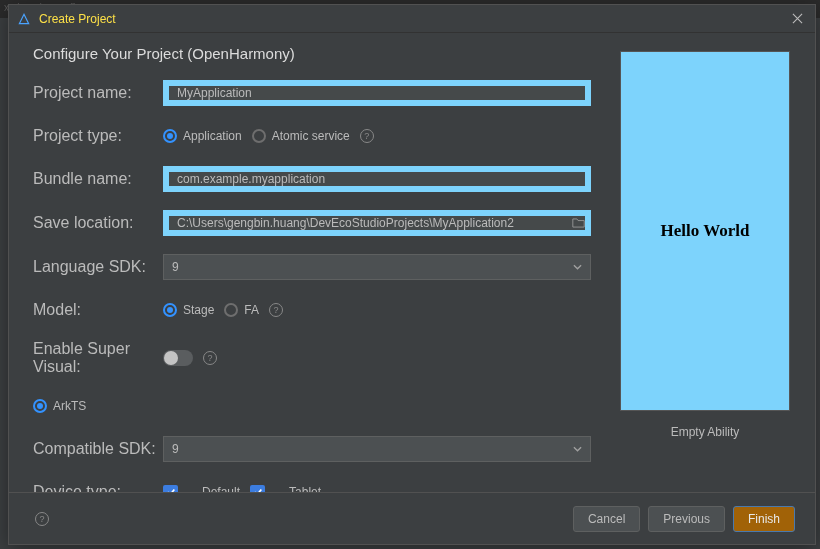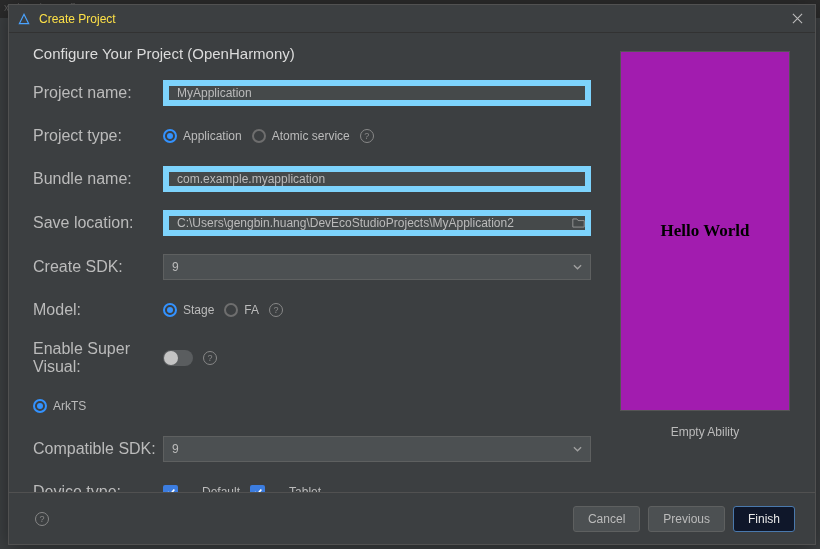--- a/index.html
+++ b/index.html
@@ -86,37 +86,37 @@
   .help-icon {
     width: 14px; height: 14px; border: 1px solid #888; border-radius: 50%;
     display: inline-flex; align-items: center; justify-content: center;
     color: #888; font-size: 9px; cursor: pointer;
   }
   .preview-col {
     width: 180px; flex-shrink: 0; display: flex; flex-direction: column; align-items: center;
     padding-top: 6px;
   }
   .preview-box {
-    width: 170px; height: 360px; background: #a21caf; border: 1px solid #555;
+    width: 170px; height: 360px; background: #7dd3fc; border: 1px solid #555;
     display: flex; align-items: center; justify-content: center;
   }
   .preview-box .hw { font-family: Georgia, "Times New Roman", serif; font-weight: bold; font-size: 17px; color: #000; }
   .preview-caption { margin-top: 14px; color: #bbbbbb; font-size: 12px; }
   .footer {
     height: 52px; border-top: 1px solid #515151; display: flex; align-items: center;
     padding: 0 20px; gap: 8px;
   }
   .footer .spacer { flex: 1; }
   .footer .help-icon { margin-left: 6px; }
   .btn {
     height: 26px; padding: 0 14px; background: #4c5052; border: 1px solid #5e6060;
     color: #bbbbbb; font-size: 12px; cursor: pointer; display: flex; align-items: center;
     border-radius: 3px;
   }
-  .btn.primary { background: #0f172a; border-color: #4a79ad; color: #e8e8e8; justify-content: center; }
+  .btn.primary { background: #a16207; border-color: #4a79ad; color: #e8e8e8; justify-content: center; }
   svg { display: block; }
 </style>
 </head>
 <body>
 
 <div class="bg-noise">xml modname {} ...</div>
 
 <div class="dialog">
 
   <div class="titlebar">
@@ -174,21 +174,21 @@
             <span class="folder-icon">
               <svg viewBox="0 0 16 16" width="13" height="13">
                   <path d="M1 3h5l1.5 2H15v8H1z" fill="none" stroke="#a0a0a0" stroke-width="1"></path>
                 </svg>
             </span>
           </div>
         </div>
       </div>
 
       <div class="row">
-        <div class="label">Create SDK:</div>
+        <div class="label">Language SDK:</div>
         <div class="control">
           <div class="select">
             <span>9</span>
             <span class="chev">
               <svg viewBox="0 0 10 6" width="9" height="6">
                   <path d="M1 1l4 4 4-4" fill="none" stroke="#a0a0a0" stroke-width="1.5"></path>
                 </svg>
             </span>
           </div>
         </div>

